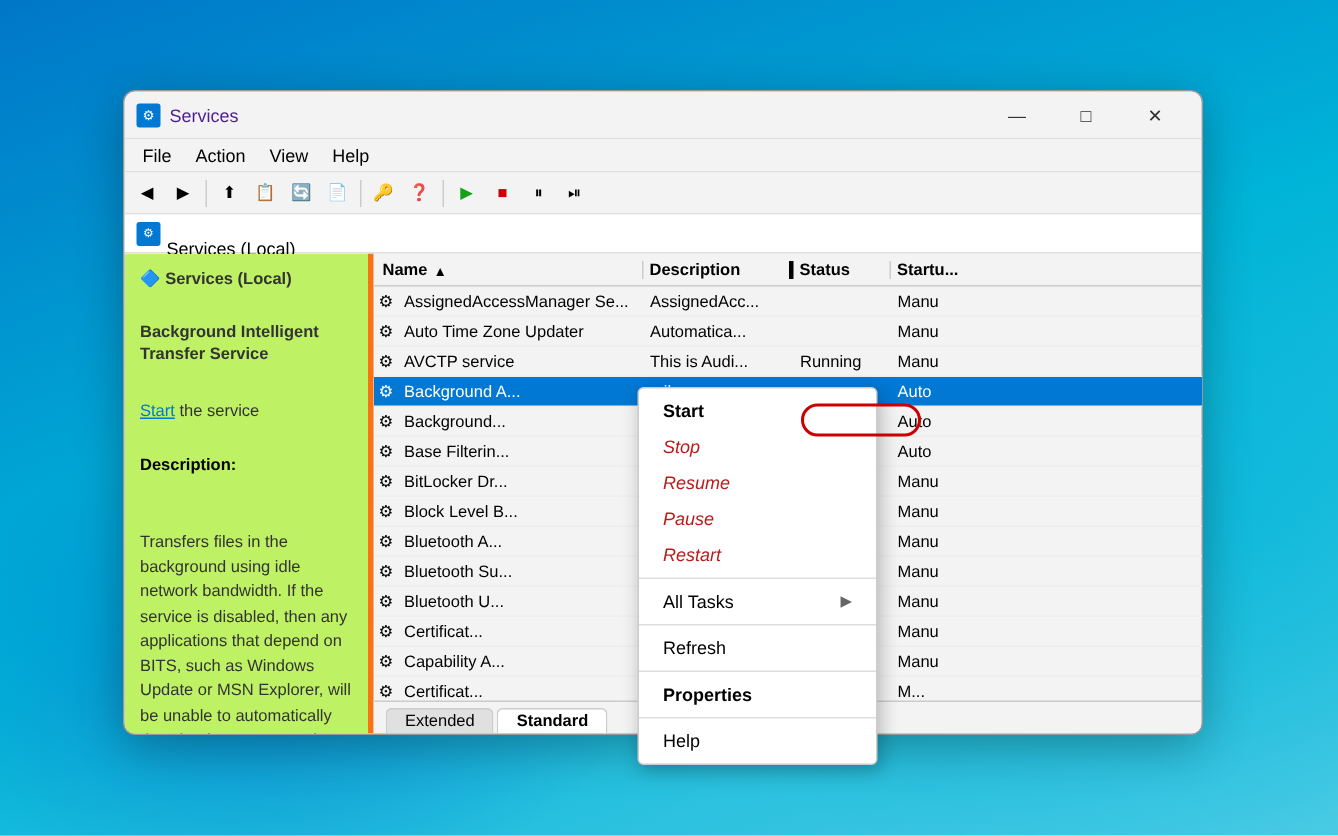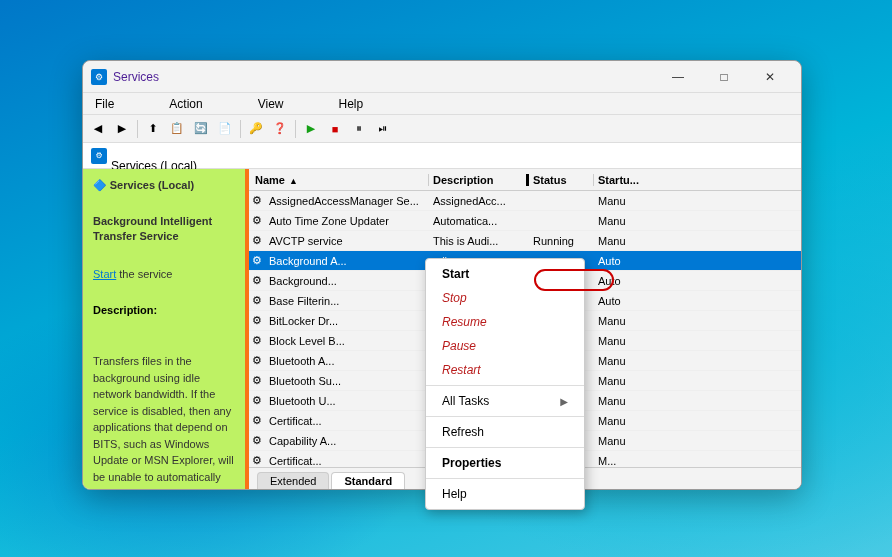--- a/index.html
+++ b/index.html
@@ -85,21 +85,20 @@
     .title-btn.close { border-radius: 0 8px 0 0; }
 
     
     .menu-bar {
       height: 22px;
       background: #f3f3f3;
       display: flex;
       align-items: center;
       padding: 0 4px;
       border-bottom: 1px solid #ddd;
-      gap: 39px;
     }
     .menu-item {
       padding: 2px 8px;
       font-size: 12px;
       cursor: pointer;
       border-radius: 3px;
     }
 
     
     .toolbar {

